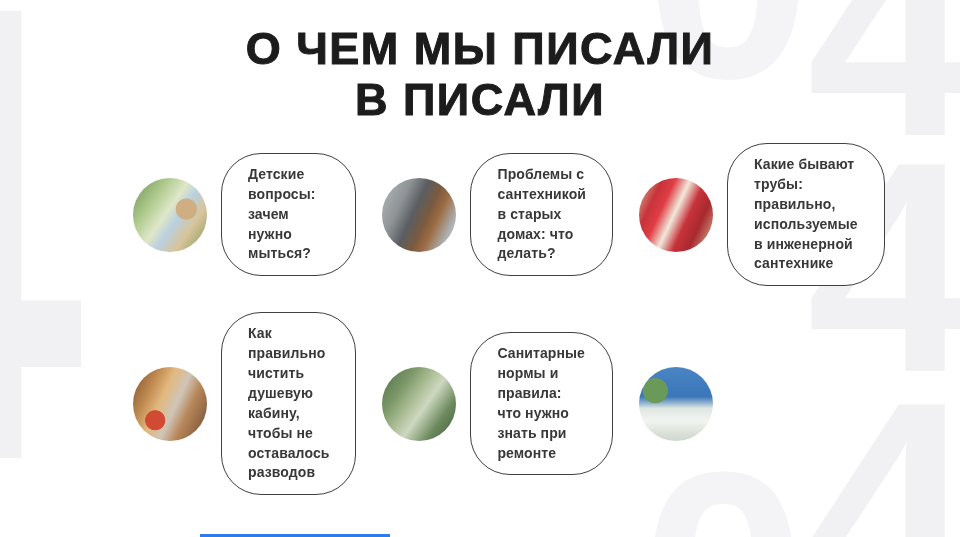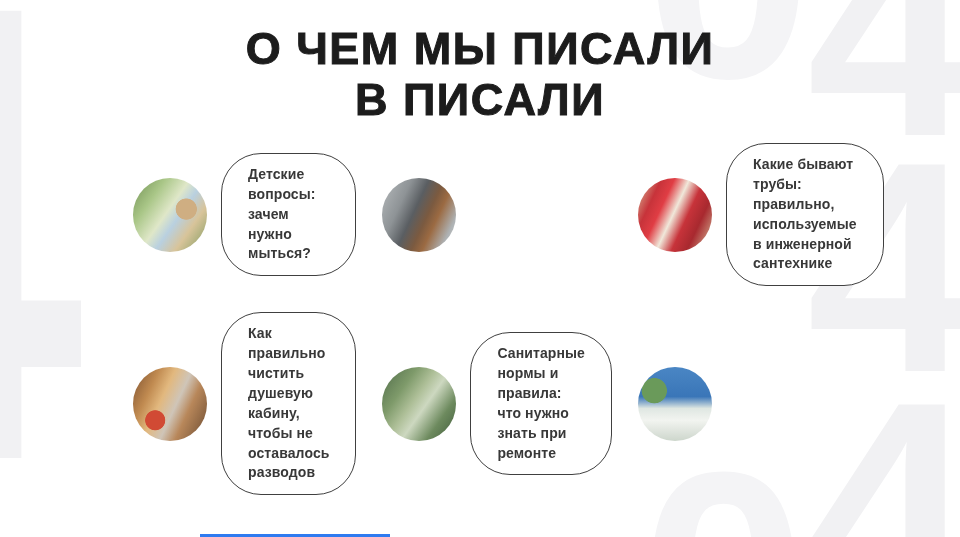--- a/index.html
+++ b/index.html
@@ -87,20 +87,24 @@
     <div class="cell">
       <div class="circle img-1"></div>
       <div class="pill">
         <div class="pill-text">Детские вопросы:
 зачем нужно мыться?</div>
       </div>
     </div>
 
     <div class="cell">
       <div class="circle img-2"></div>
+      <div class="pill">
+        <div class="pill-text">Проблемы с сантехникой
+в старых домах: что делать?</div>
+      </div>
     </div>
 
     <div class="cell">
       <div class="circle img-3"></div>
       <div class="pill">
         <div class="pill-text">Какие бывают трубы: правильно,
 используемые в инженерной
 сантехнике</div>
       </div>
     </div>

